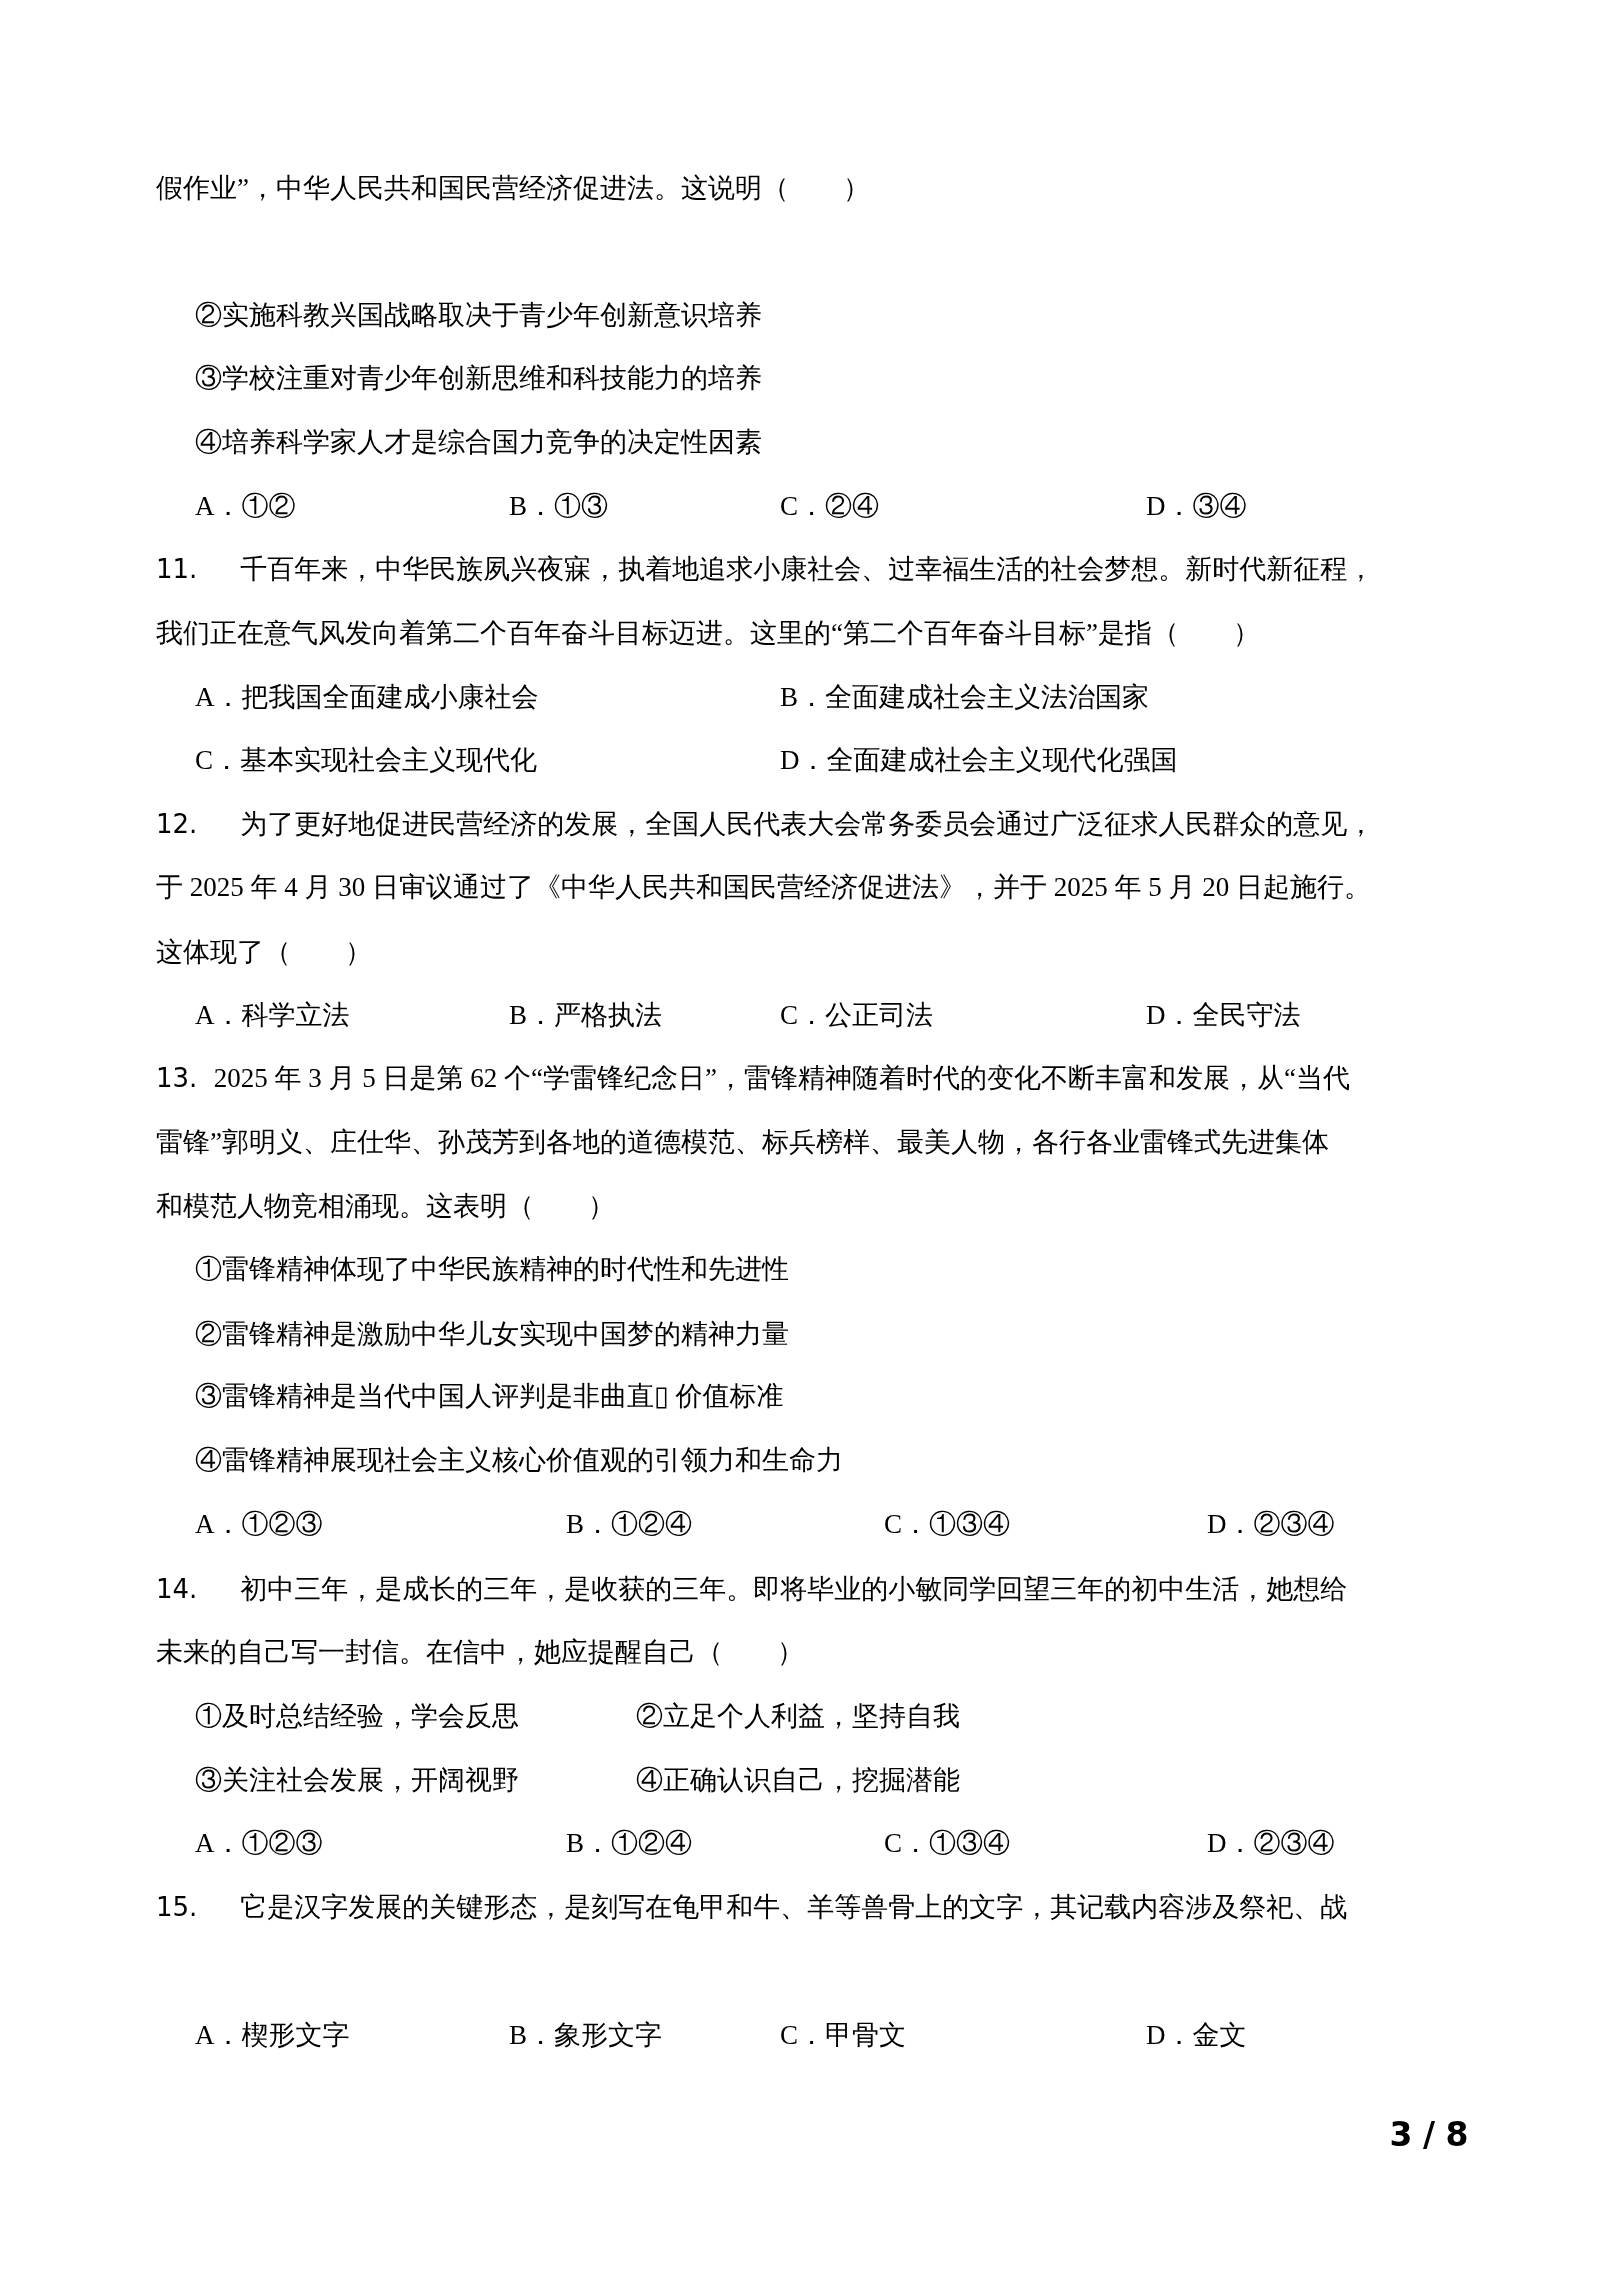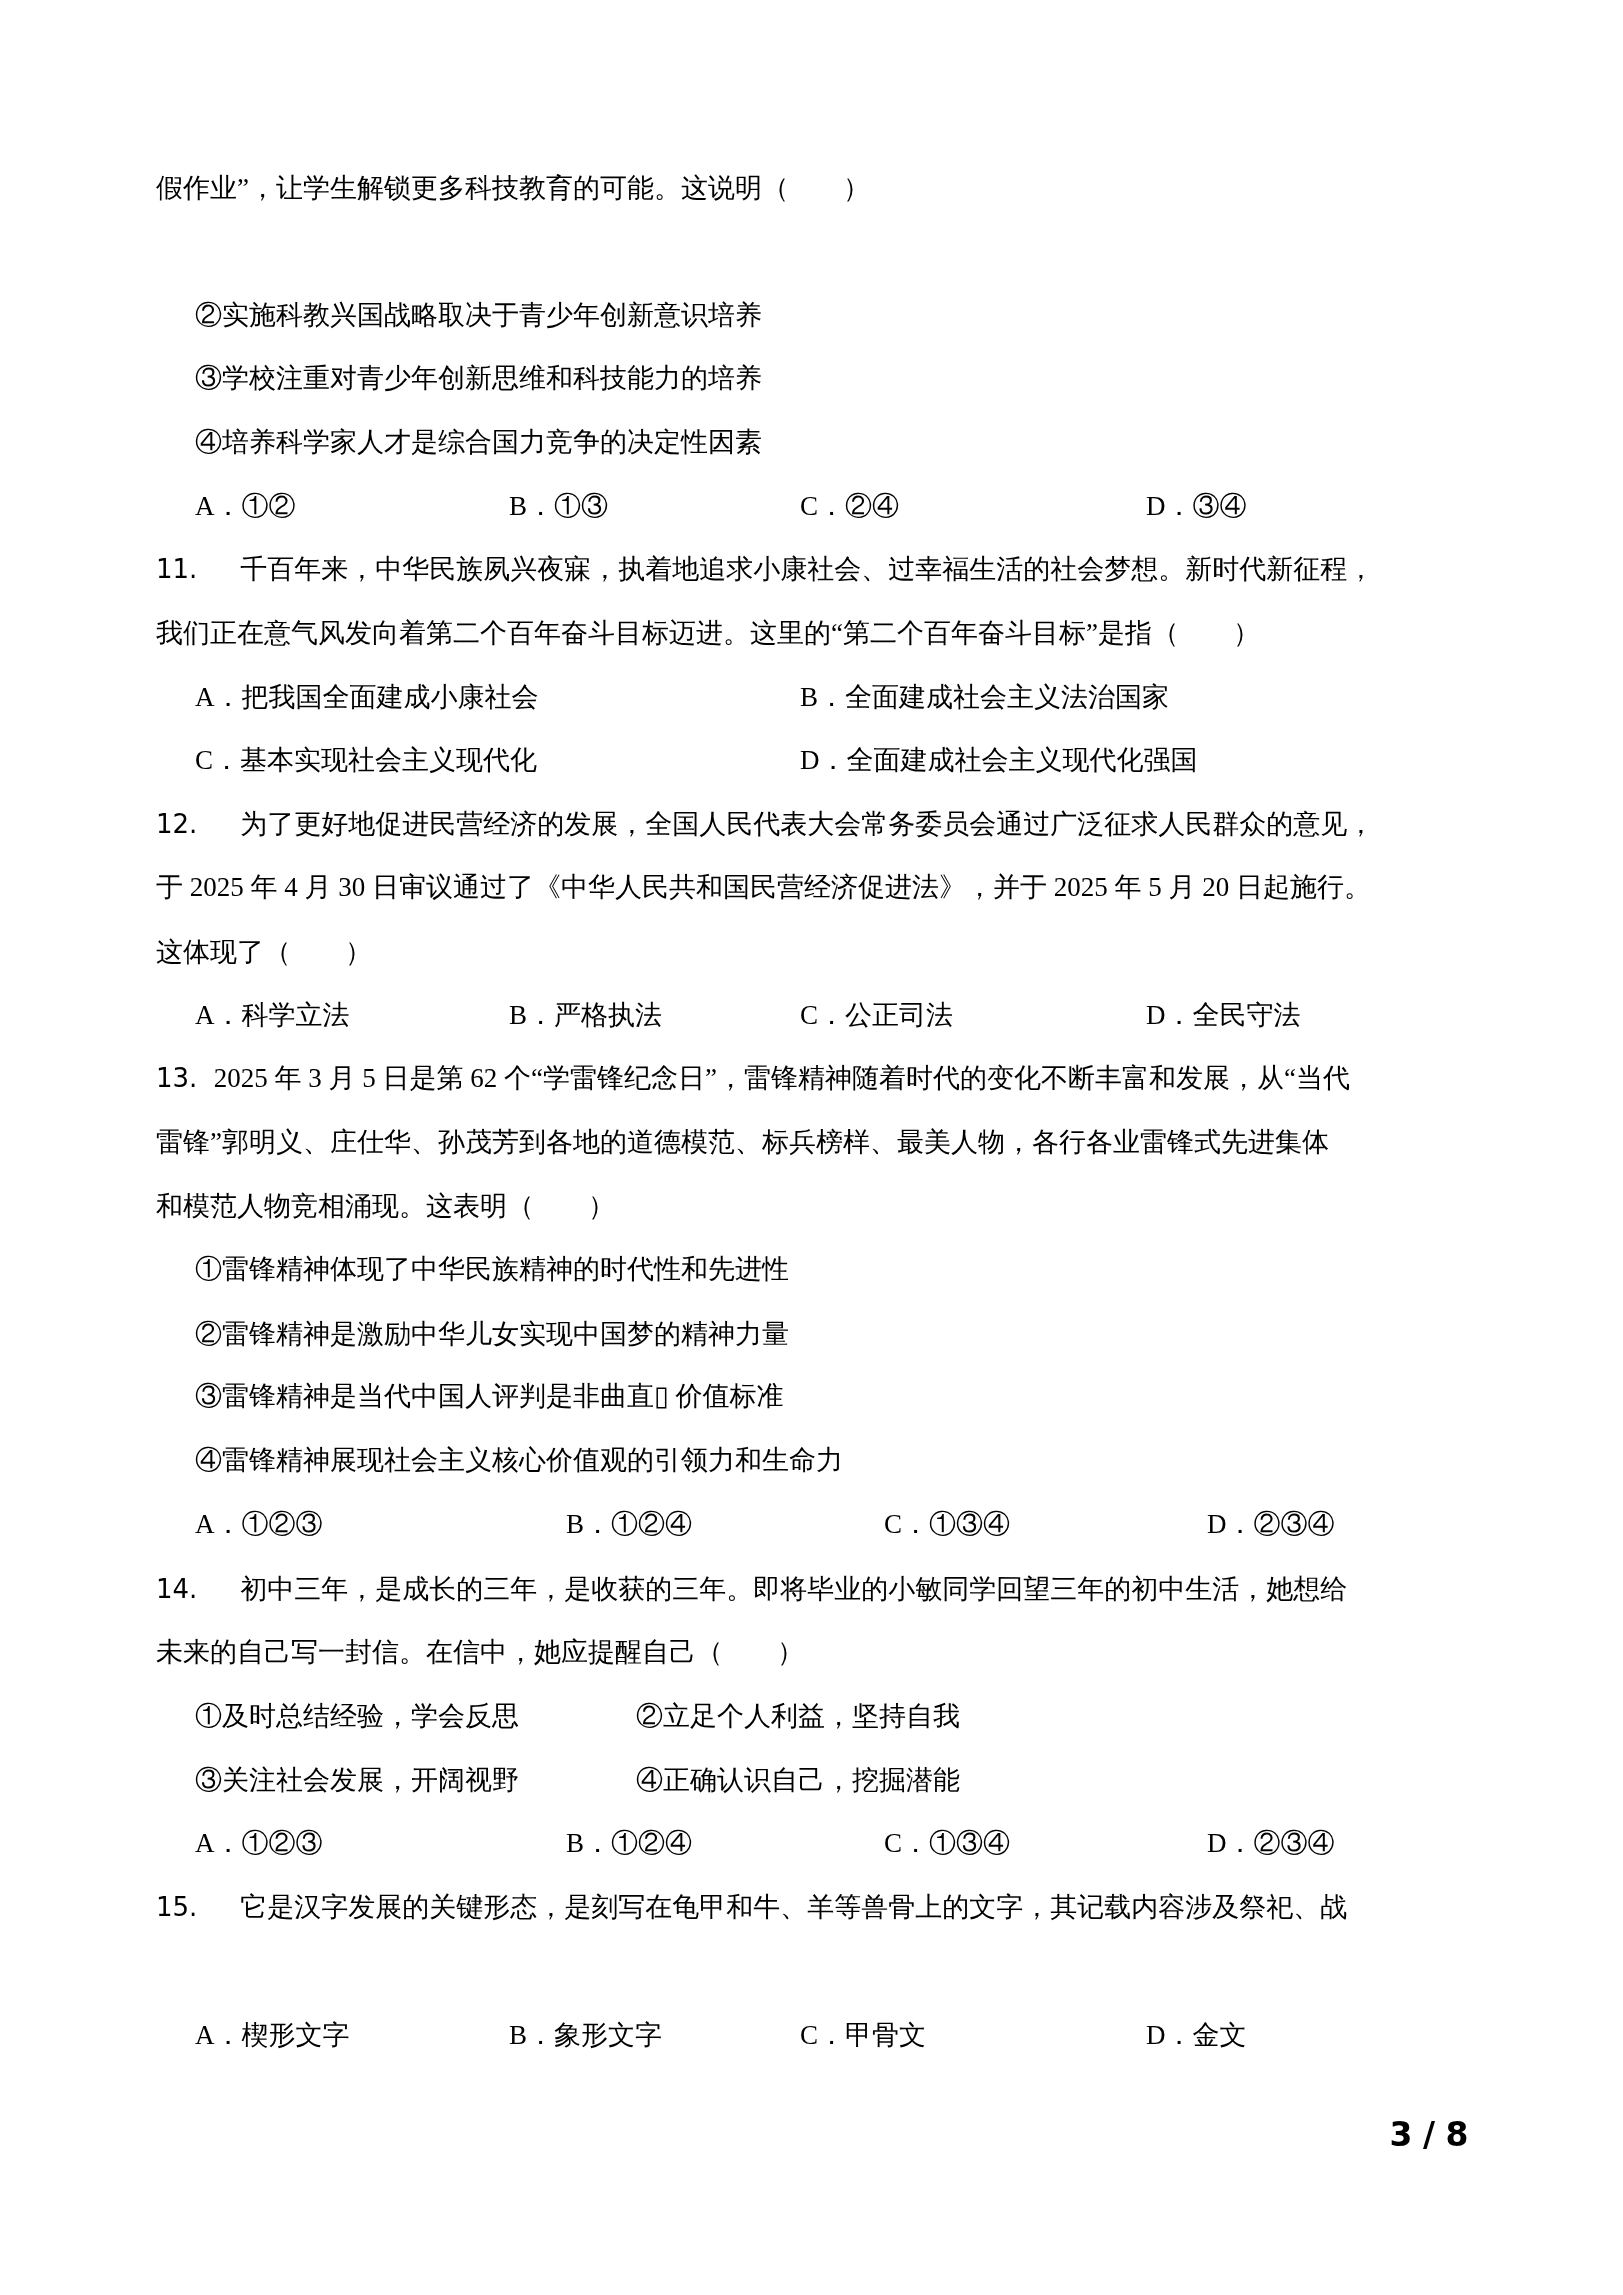--- a/index.html
+++ b/index.html
@@ -19,36 +19,36 @@
   .indent{left:195px;width:1429px;}
   .qnum{
     font-family:"DejaVu Sans","Liberation Sans",sans-serif;
     font-size:26px;margin-right:43px;
   }
   .qnum-sm{
     font-family:"DejaVu Sans","Liberation Sans",sans-serif;
     font-size:26px;margin-right:16.4px;
   }
   .opt{position:absolute;top:0;white-space:pre;}
-  .c1{left:195px;} .c2{left:509px;} .c3{left:800px;} .c4{left:1146px;}
+  .c1{left:195px;} .c2{left:509px;} .c3{left:780px;} .c4{left:1146px;}
   .t2{left:566px;} .t3{left:884px;text-align:center;} .t4{left:1207px;text-align:center;}
   .p2{left:636px;}
   .footer{
     position:absolute;top:2118px;right:155px;
     font-family:"DejaVu Sans","Liberation Sans",sans-serif;
     font-weight:bold;font-size:33px;line-height:33px;
     letter-spacing:-0.5px;white-space:pre;
   }
 </style>
 </head>
 <body>
 
 <div class="page">
 
-  <div class="ln marg" style="top:156px">假作业”，让学生解锁更多科技教育的可能。这说明（　　）</div>
+  <div class="ln marg" style="top:156px">假作业”，中华人民共和国民营经济促进法。这说明（　　）</div>
   <div class="ln indent" style="top:283px">②实施科教兴国战略取决于青少年创新意识培养</div>
   <div class="ln indent" style="top:346px">③学校注重对青少年创新思维和科技能力的培养</div>
   <div class="ln indent" style="top:410px">④培养科学家人才是综合国力竞争的决定性因素</div>
   <div class="ln" style="top:474px">
     <span class="opt c1">A．①②</span>
     <span class="opt c2">B．①③</span>
     <span class="opt c3">C．②④</span>
     <span class="opt c4">D．③④</span>
   </div>
 

